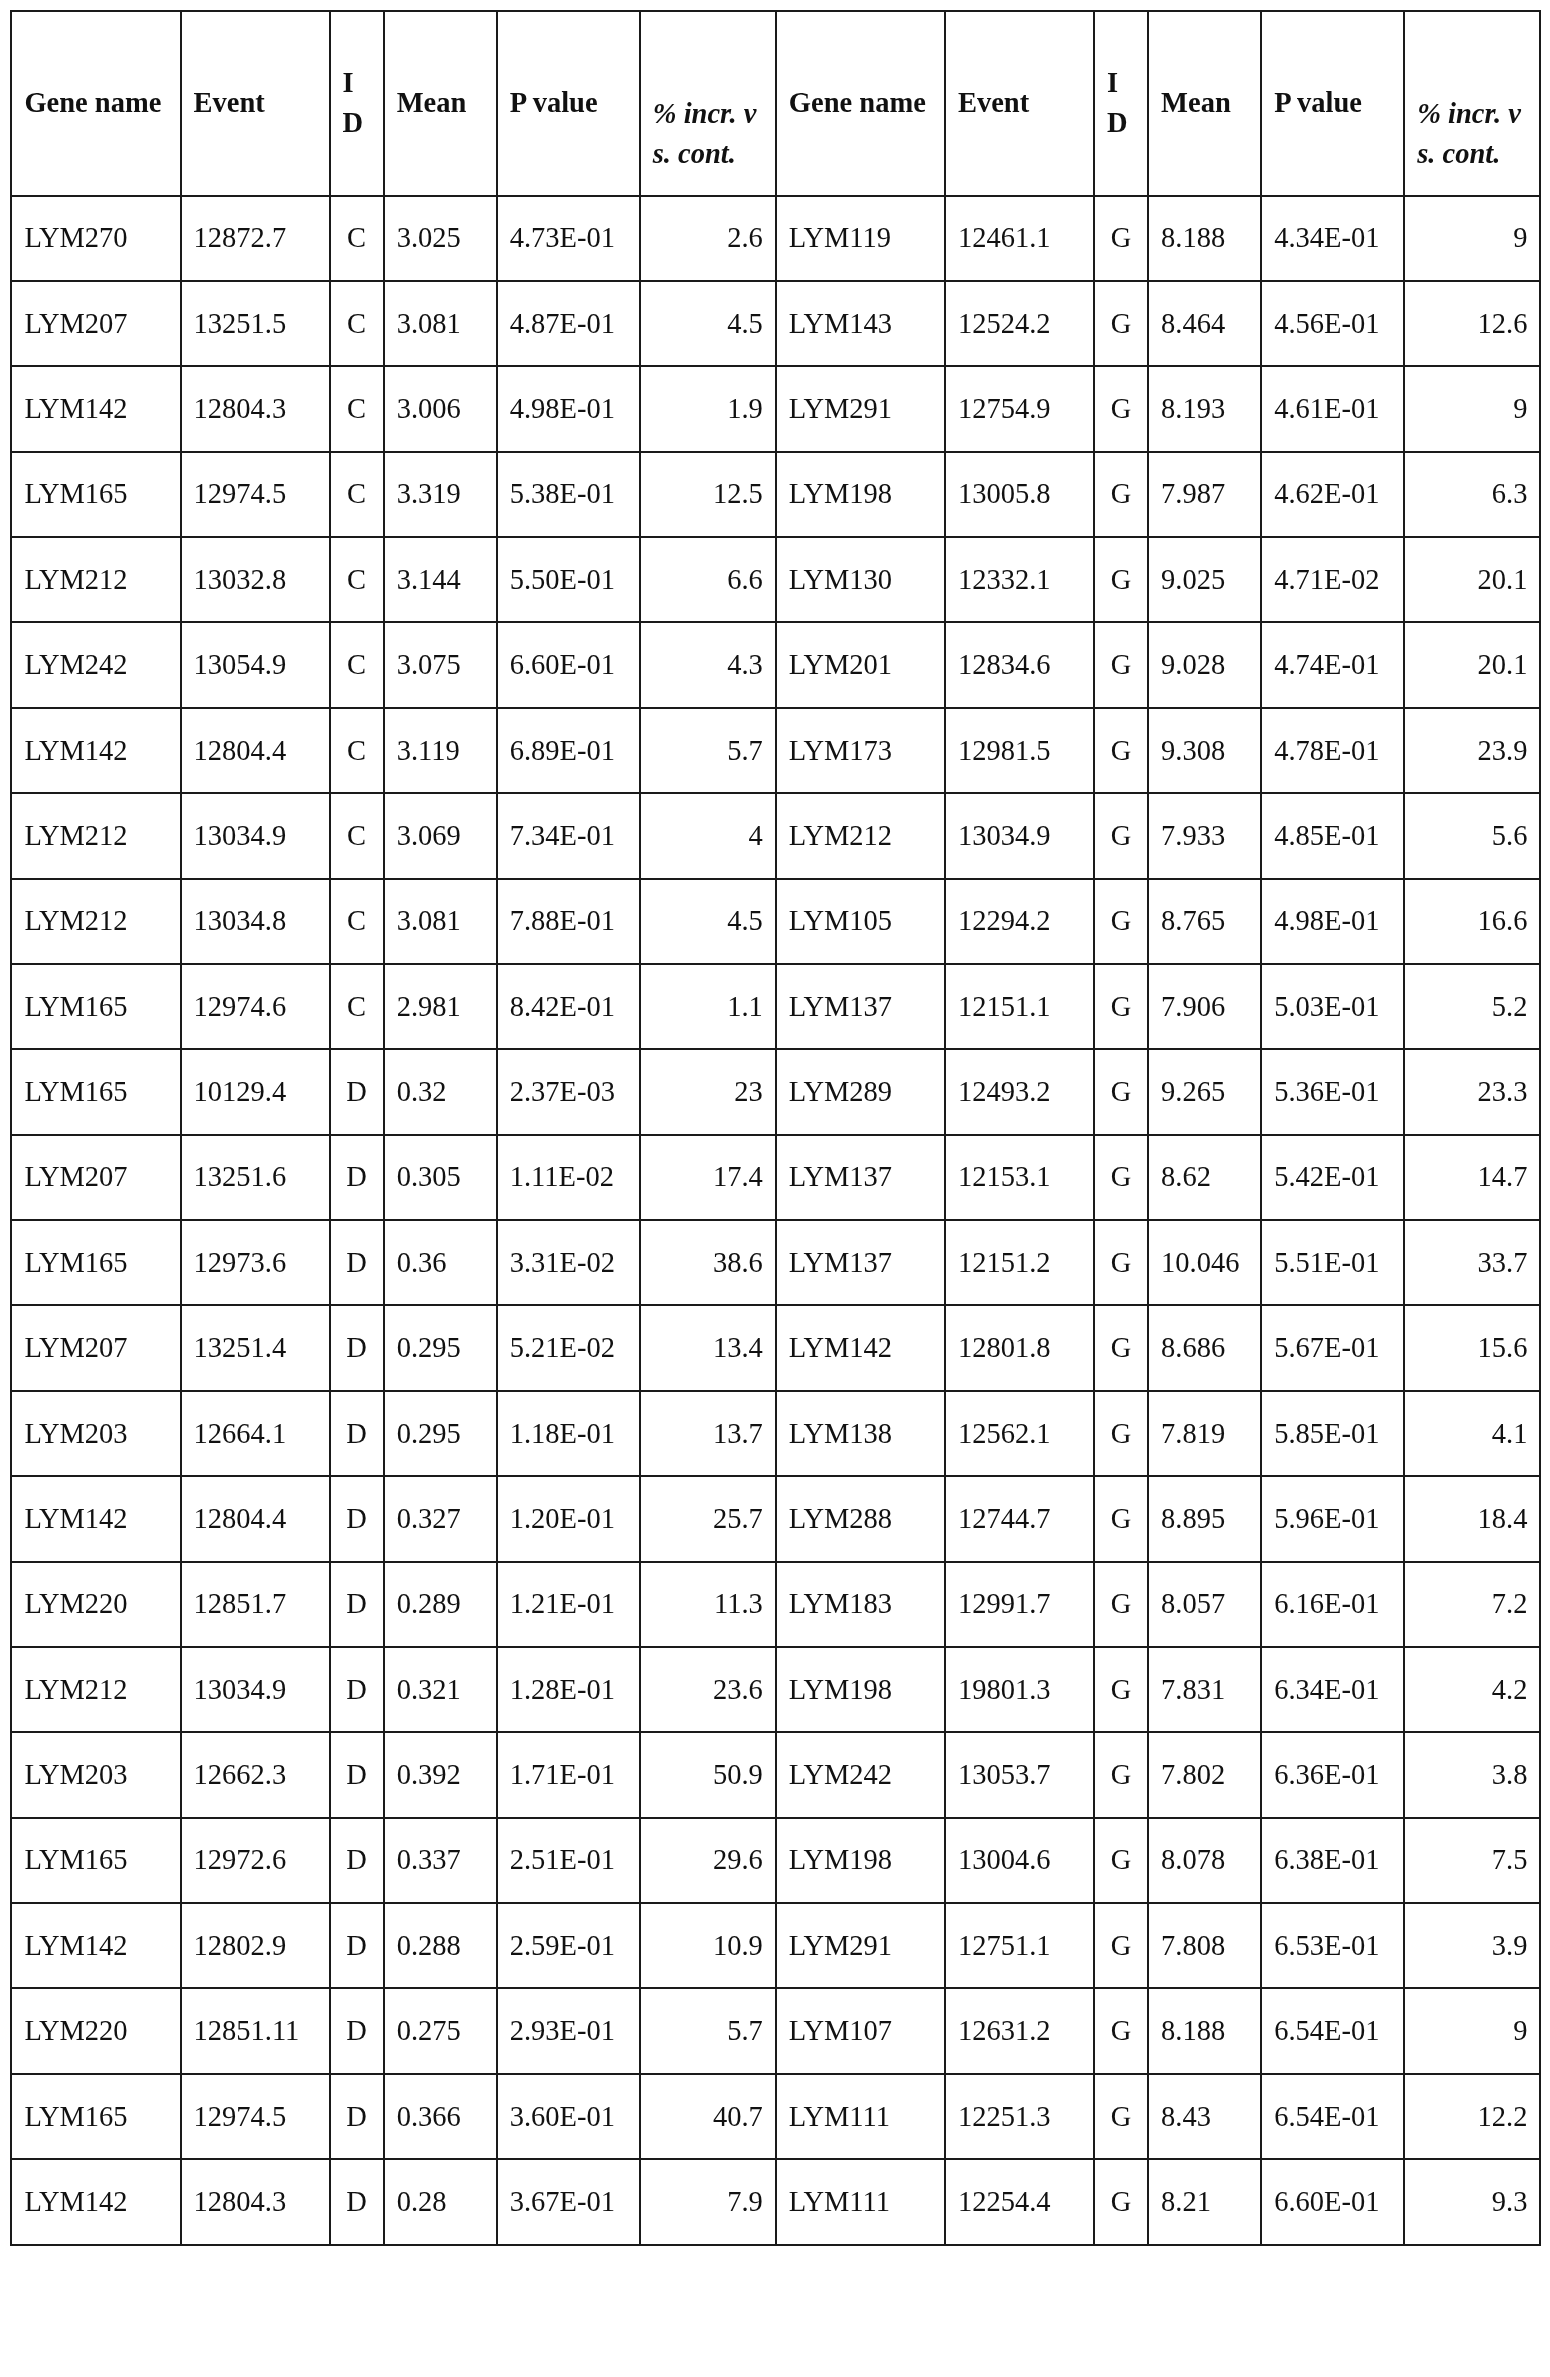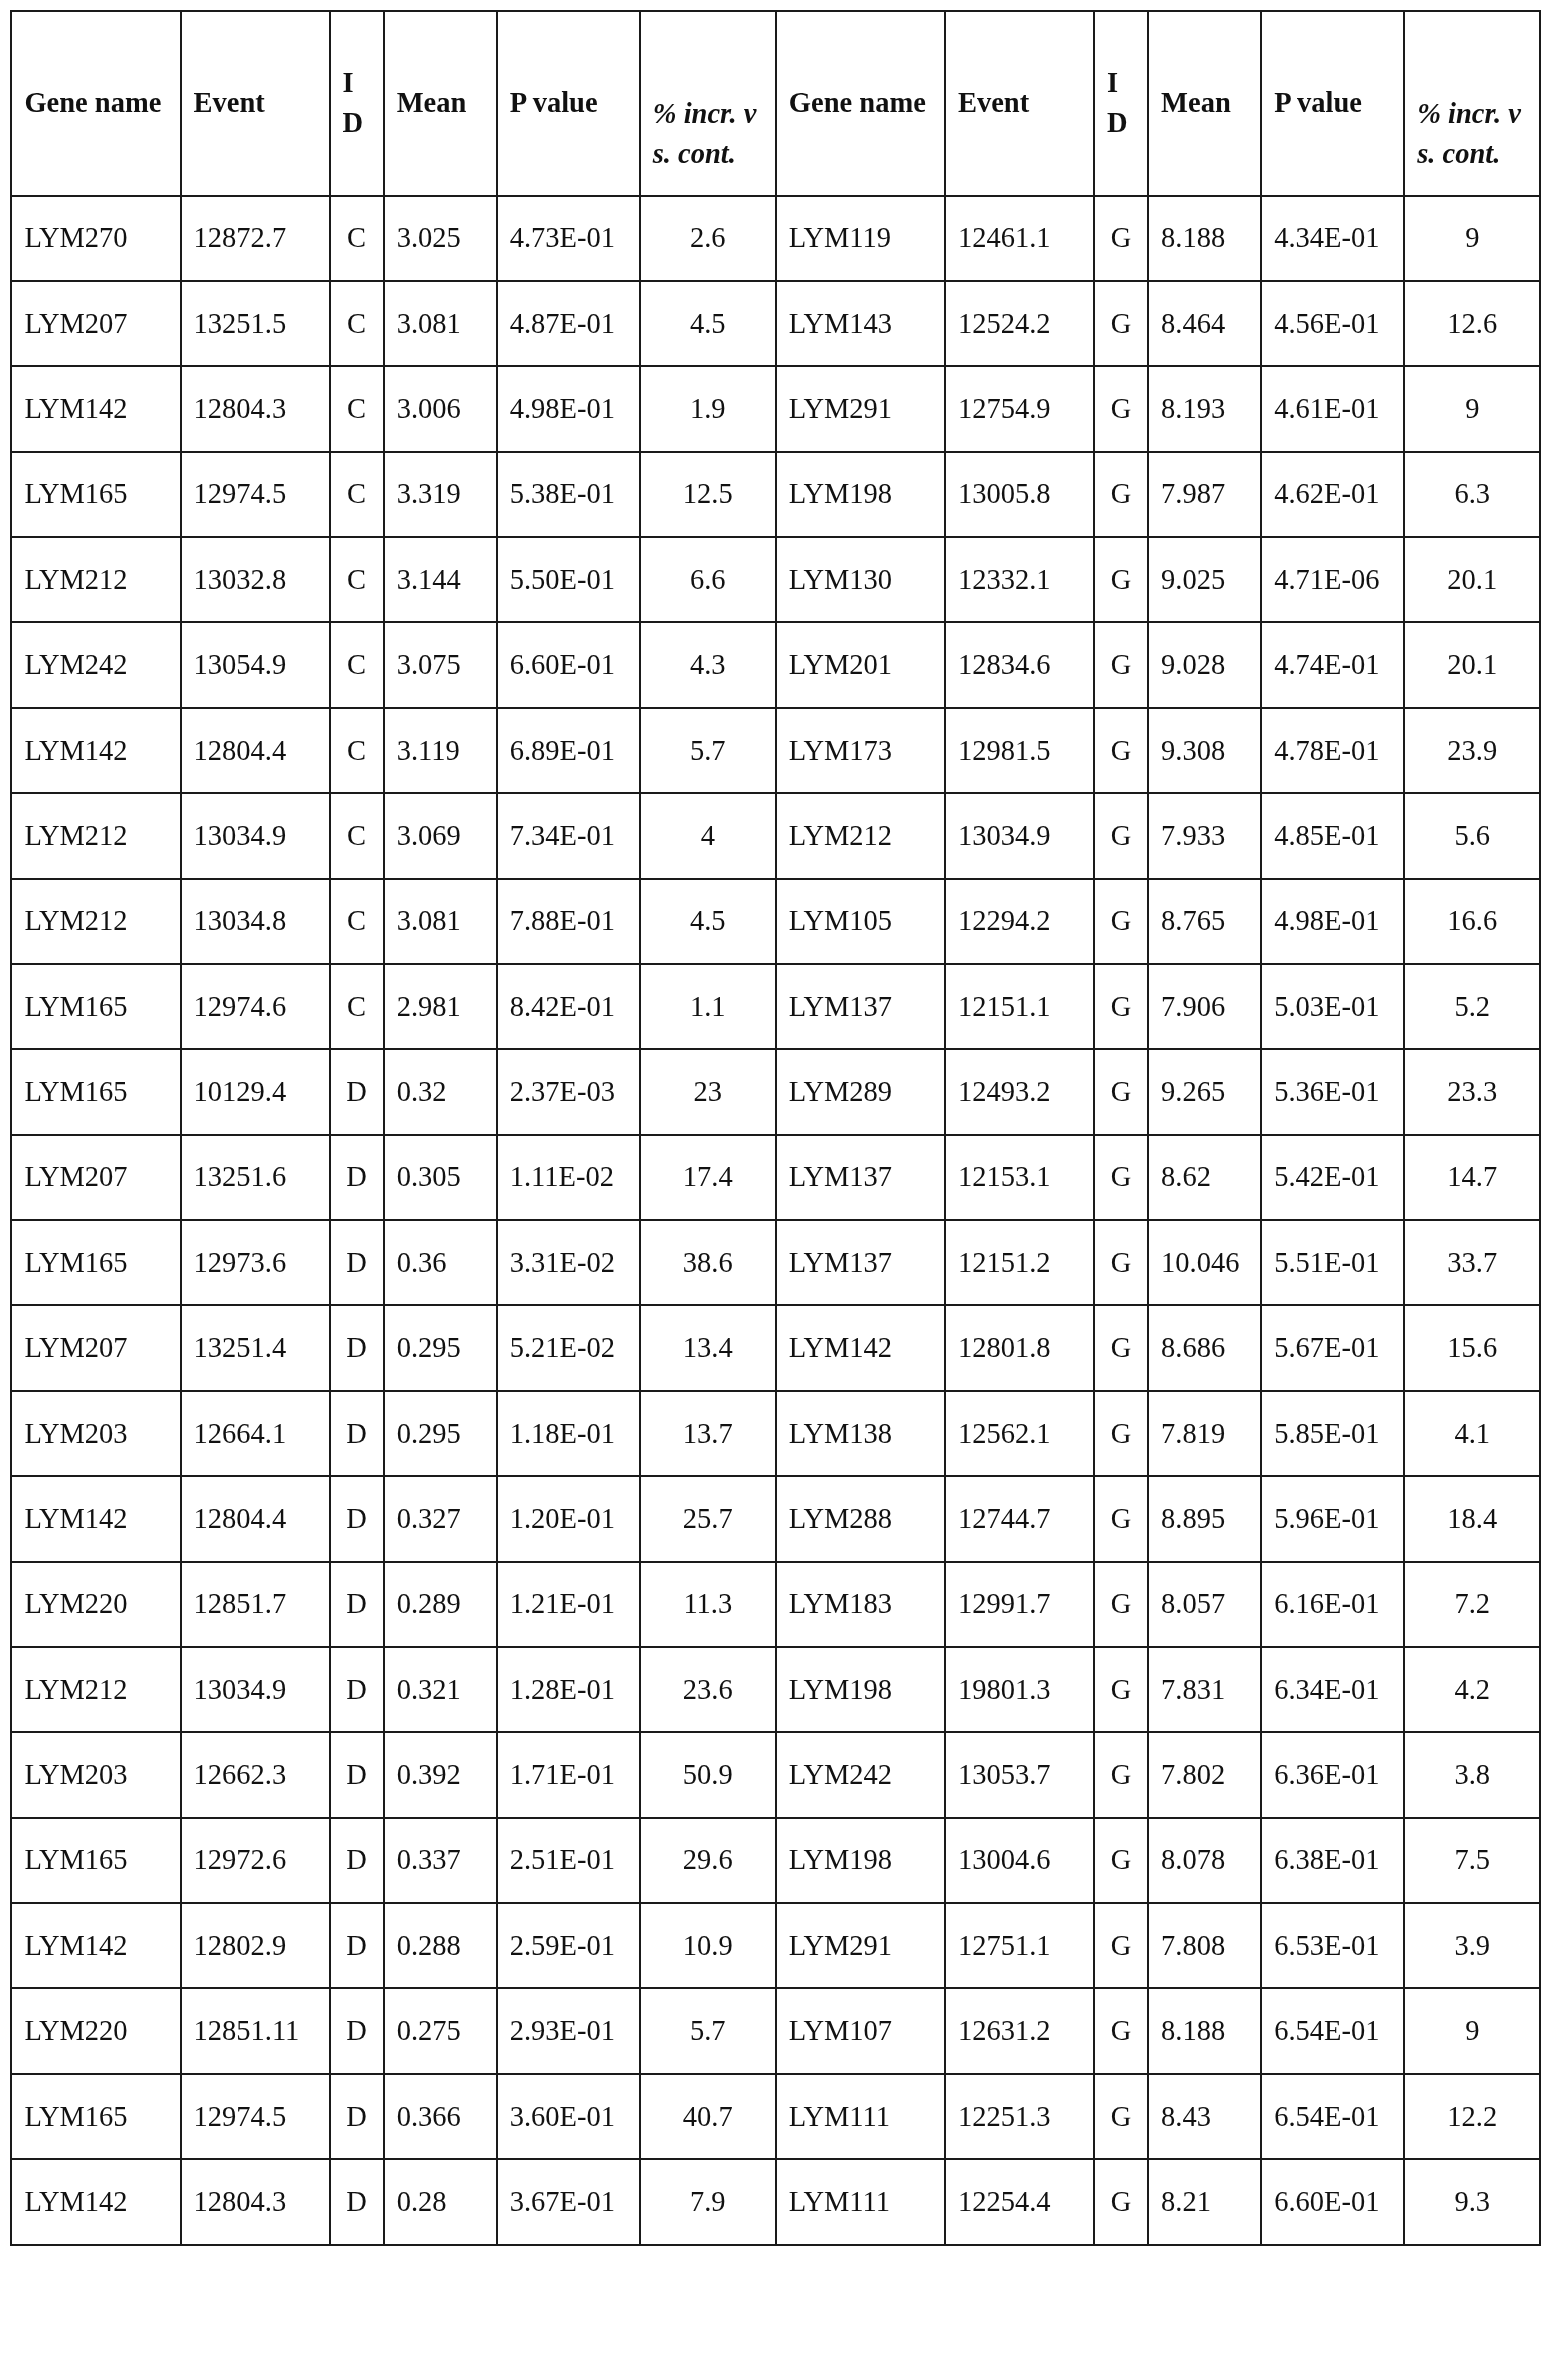--- a/index.html
+++ b/index.html
@@ -9,21 +9,21 @@
   table.grid { border-collapse: collapse; table-layout: fixed; width: 1531px; }
   table.grid td, table.grid th {
     border: 2.6px solid #1a1a1a; padding: 5.2px 12px; vertical-align: middle;
     font-size: 28.5px; line-height: 40px; word-break: break-all; overflow: hidden;
   }
   table.grid th { font-weight: bold; text-align: left; height: 156px; vertical-align: middle; }
   table.grid th.italic { font-style: italic; vertical-align: bottom; padding-bottom: 21px; }
   table.grid td { height: 73px; font-weight: normal; }
   td.id { text-align: center; padding: 0 1.7px; font-size: 33px; }
   th.id { padding: 0 3.5px; text-align: center; margin-left: 19px; }
-  td.incr { text-align: center; }
+  td.incr { text-align: right; }
   td.dash { text-align: center; }
   th.sep, td.sep { border-left: 4.3px solid #111; }
   col.c-gene { width: 169px; }
   col.c-event { width: 149px; }
   col.c-id { width: 54px; }
   col.c-mean { width: 113px; }
   col.c-p { width: 143px; }
   col.c-incr { width: 136px; }
   .dashline { display: inline-block; width: 57px; height: 3.5px; background: #111; vertical-align: middle; }
 </style>
@@ -123,21 +123,21 @@
           <td class="">LYM212</td>
           <td class="">13032.8</td>
           <td class="id">C</td>
           <td class="">3.144</td>
           <td class="">5.50E-01</td>
           <td class="incr">6.6</td>
           <td class="sep">LYM130</td>
           <td class="">12332.1</td>
           <td class="id">G</td>
           <td class="">9.025</td>
-          <td class="">4.71E-06</td>
+          <td class="">4.71E-02</td>
           <td class="incr">20.1</td>
         </tr>
         <tr>
           <td class="">LYM242</td>
           <td class="">13054.9</td>
           <td class="id">C</td>
           <td class="">3.075</td>
           <td class="">6.60E-01</td>
           <td class="incr">4.3</td>
           <td class="sep">LYM201</td>

